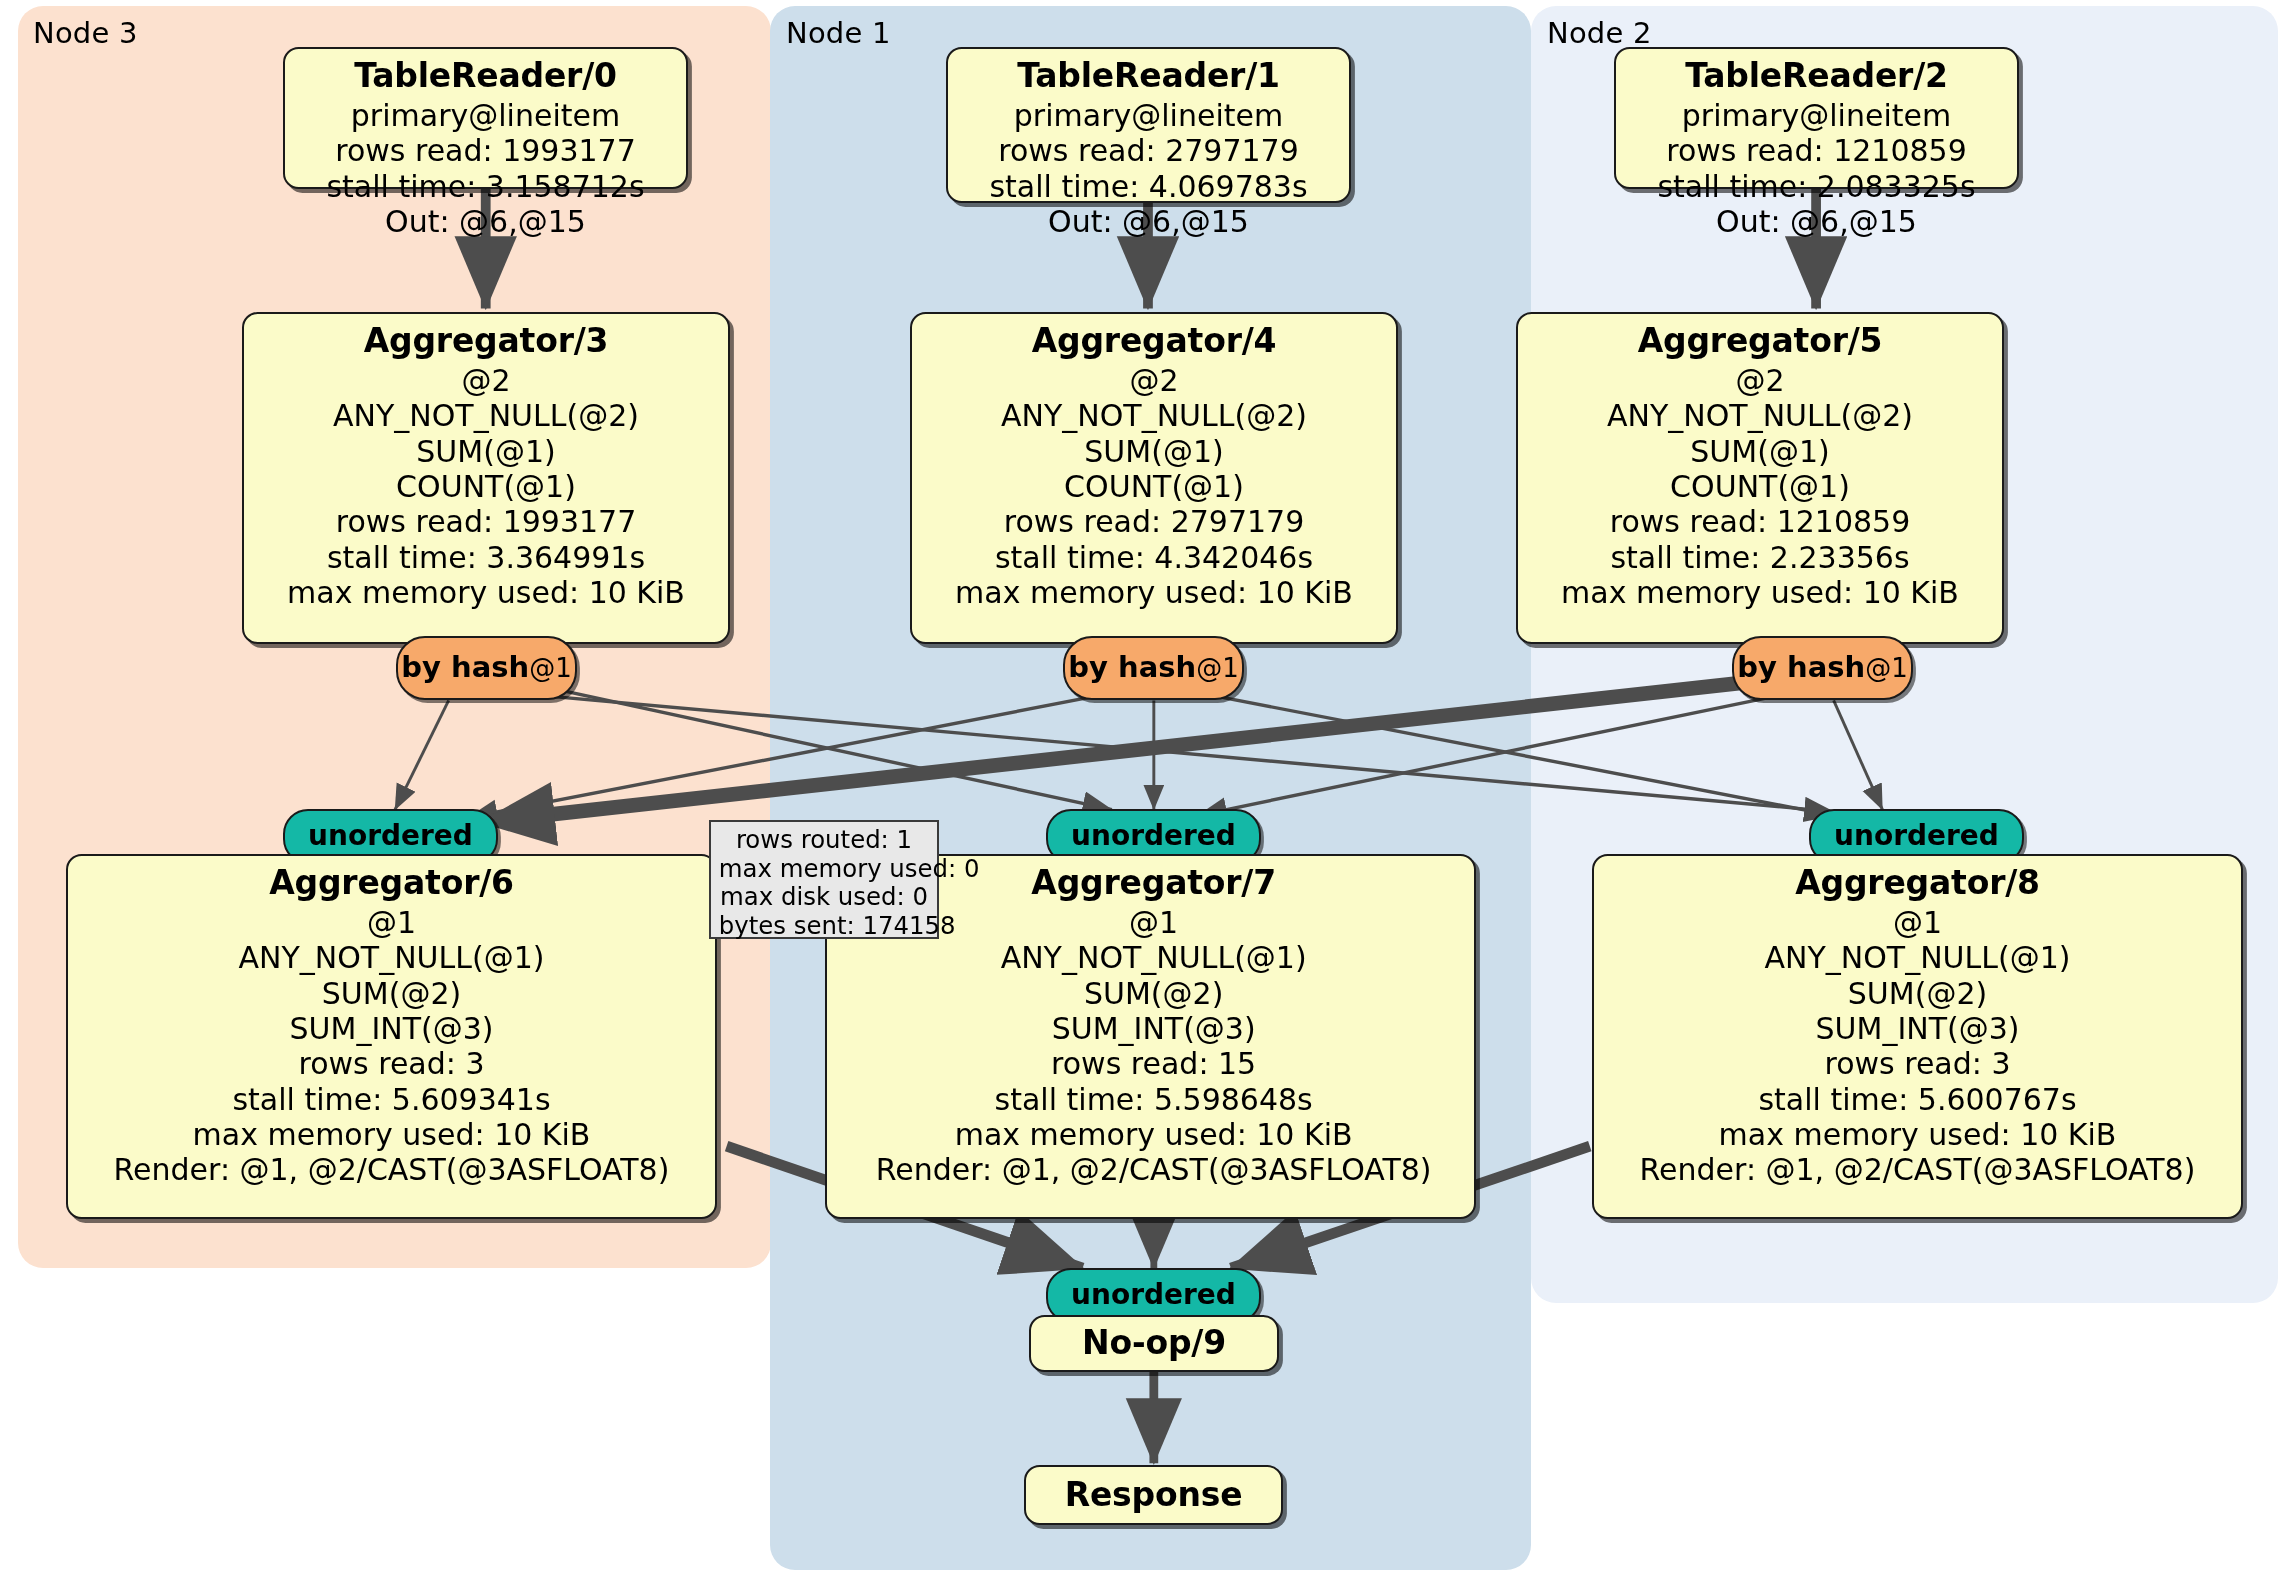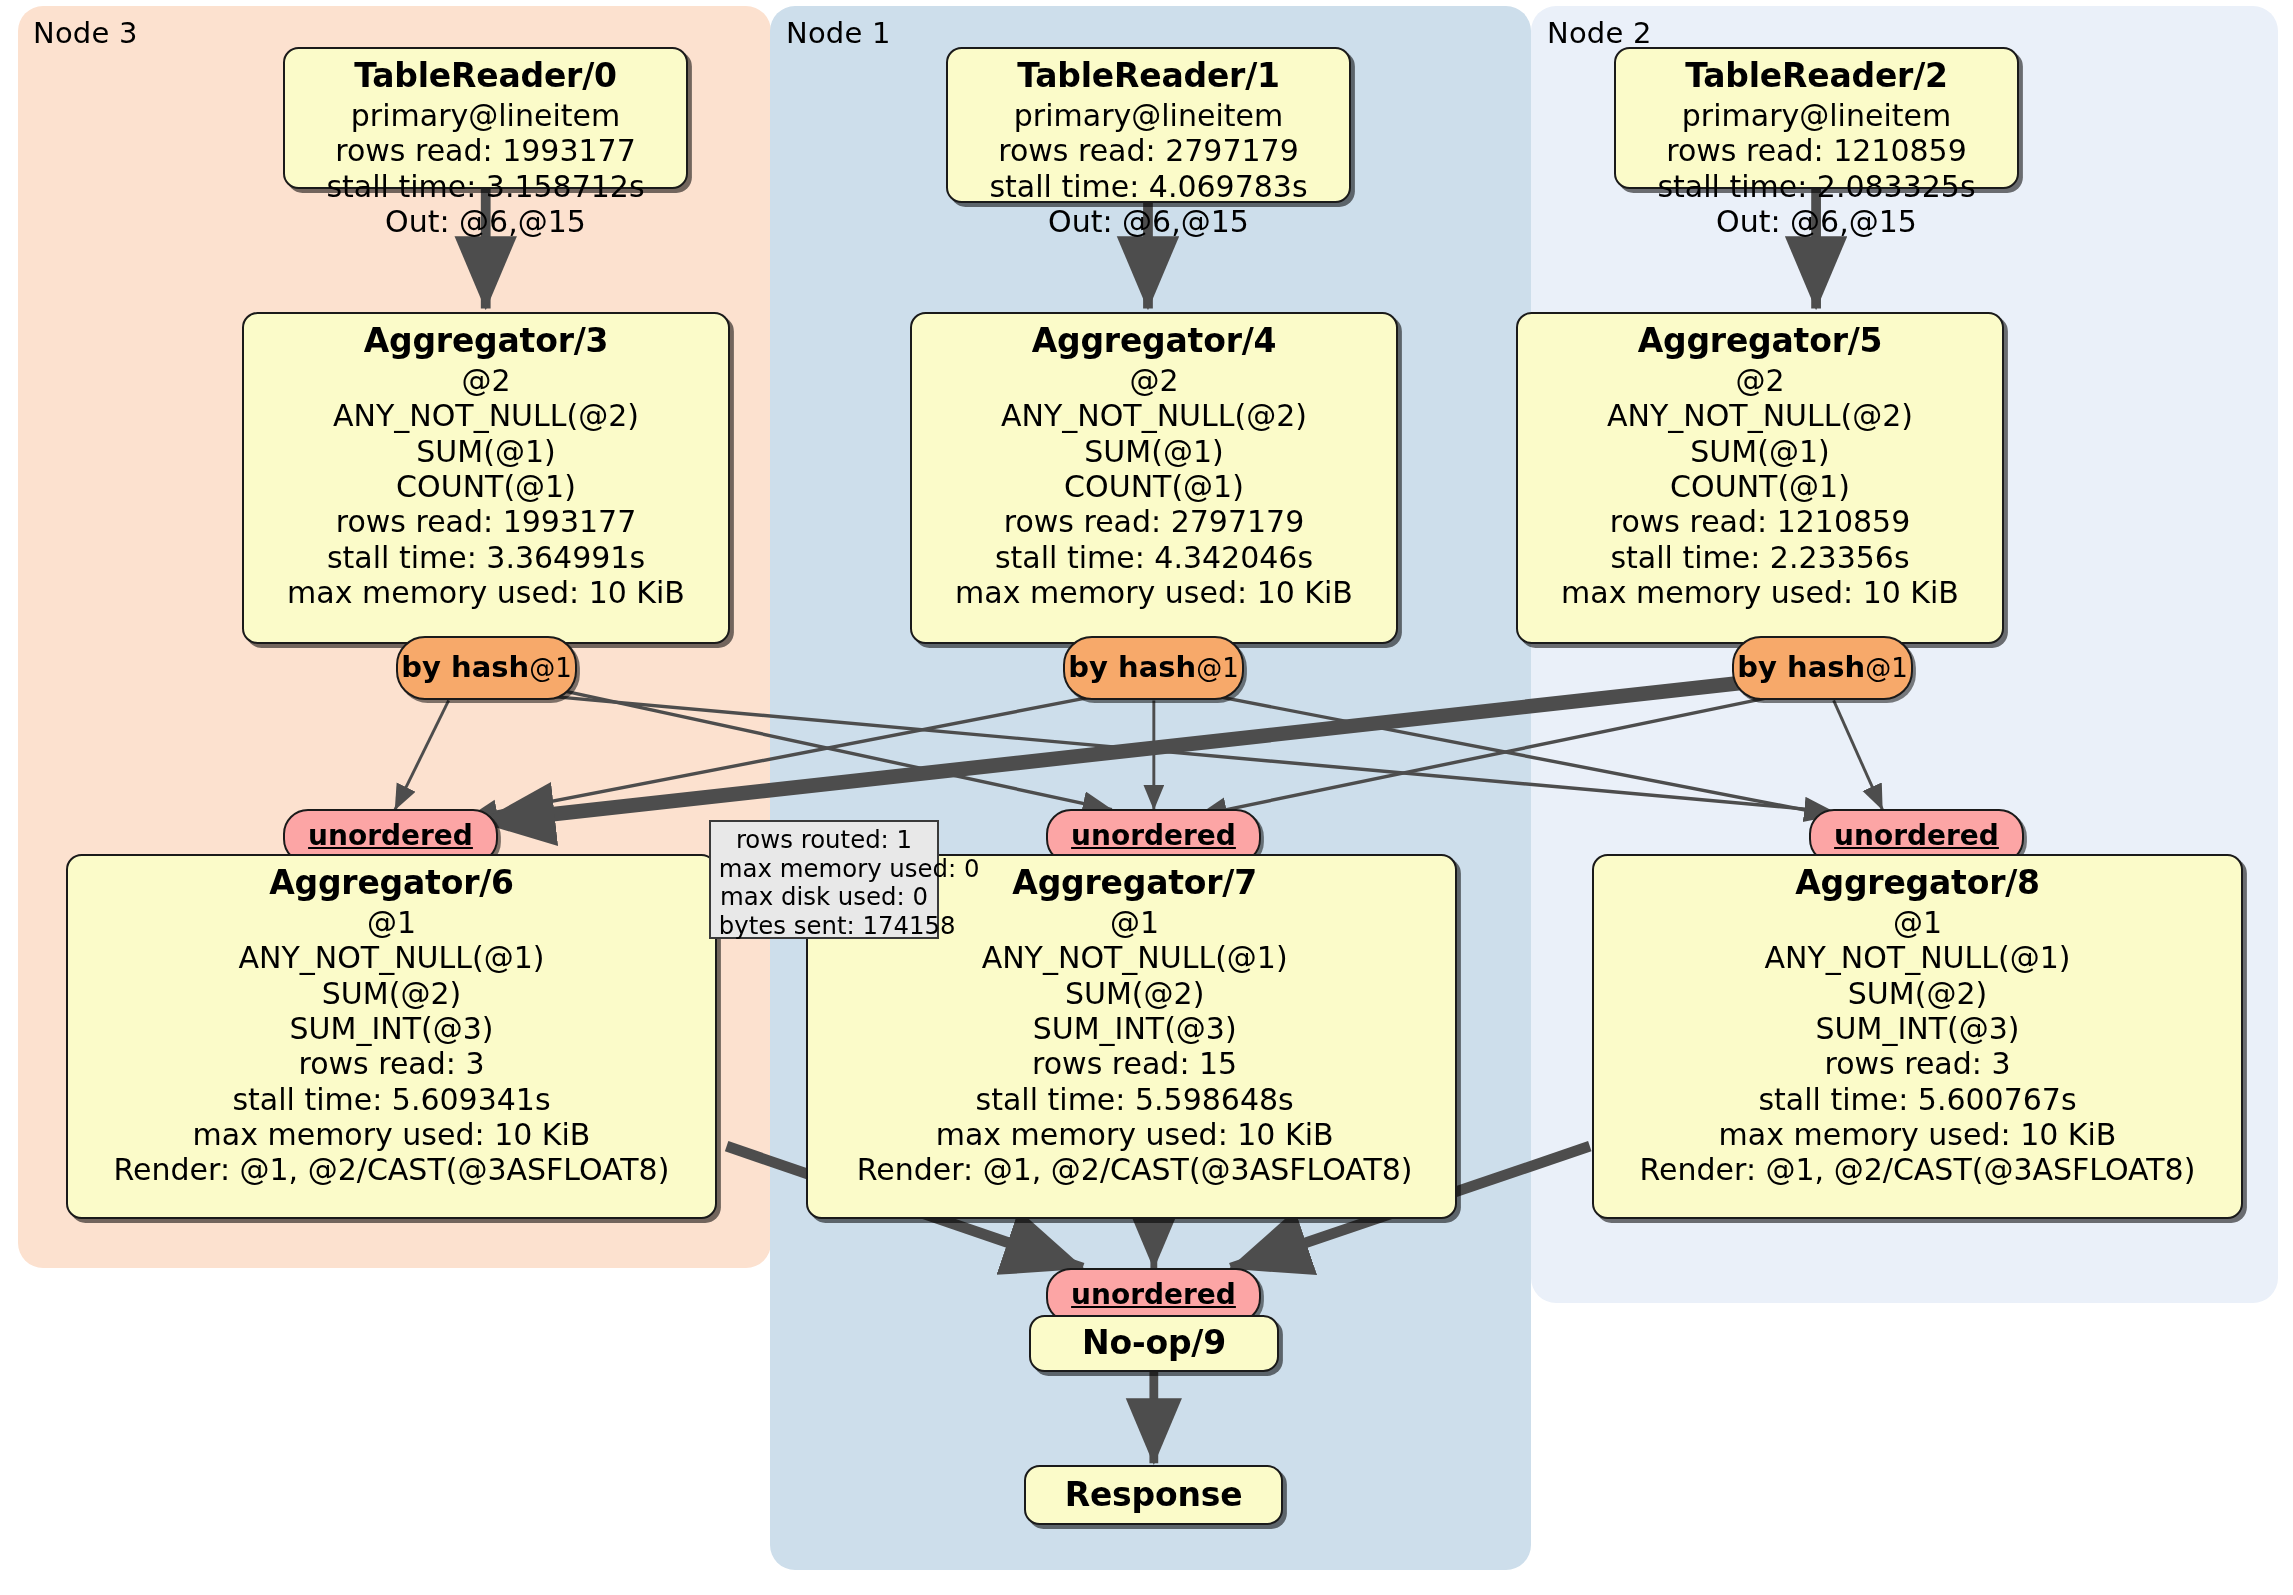--- a/index.html
+++ b/index.html
@@ -89,24 +89,23 @@
     box-shadow: 2.9px 2.9px 0px rgba(0,0,0,0.5);
   }
   .pill.router .r-title {
     font-weight: bold;
     font-size: 29px;
   }
   .pill.router .r-sub {
     font-size: 26px;
   }
   .pill.sync {
-    background: #fca5a5;
+    background: #14b8a6;
     border-radius: 25px;
     box-shadow: 2.9px 2.9px 0px rgba(0,0,0,0.5);
-    text-decoration: underline;
   }
   .pill.sync .s-title {
     font-weight: bold;
     font-size: 28px;
   }
   
   .statbox {
     position: absolute;
     box-sizing: border-box;
     background: #e8e8e8;
@@ -258,21 +257,21 @@
     <span class="line">@1</span>
     <span class="line">ANY_NOT_NULL(@1)</span>
     <span class="line">SUM(@2)</span>
     <span class="line">SUM_INT(@3)</span>
     <span class="line">rows read: 3</span>
     <span class="line">stall time: 5.609341s</span>
     <span class="line">max memory used: 10 KiB</span>
     <span class="line">Render: @1, @2/CAST(@3ASFLOAT8)</span>
   </div>
 
-  <div class="proc" style="left:806px; top:854px; width:651px; height:365px;padding-left:20px;">
+  <div class="proc" style="left:825px; top:854px; width:651px; height:365px;padding-left:20px;">
     <span class="title">Aggregator/7</span>
     <span class="line">@1</span>
     <span class="line">ANY_NOT_NULL(@1)</span>
     <span class="line">SUM(@2)</span>
     <span class="line">SUM_INT(@3)</span>
     <span class="line">rows read: 15</span>
     <span class="line">stall time: 5.598648s</span>
     <span class="line">max memory used: 10 KiB</span>
     <span class="line">Render: @1, @2/CAST(@3ASFLOAT8)</span>
   </div>

